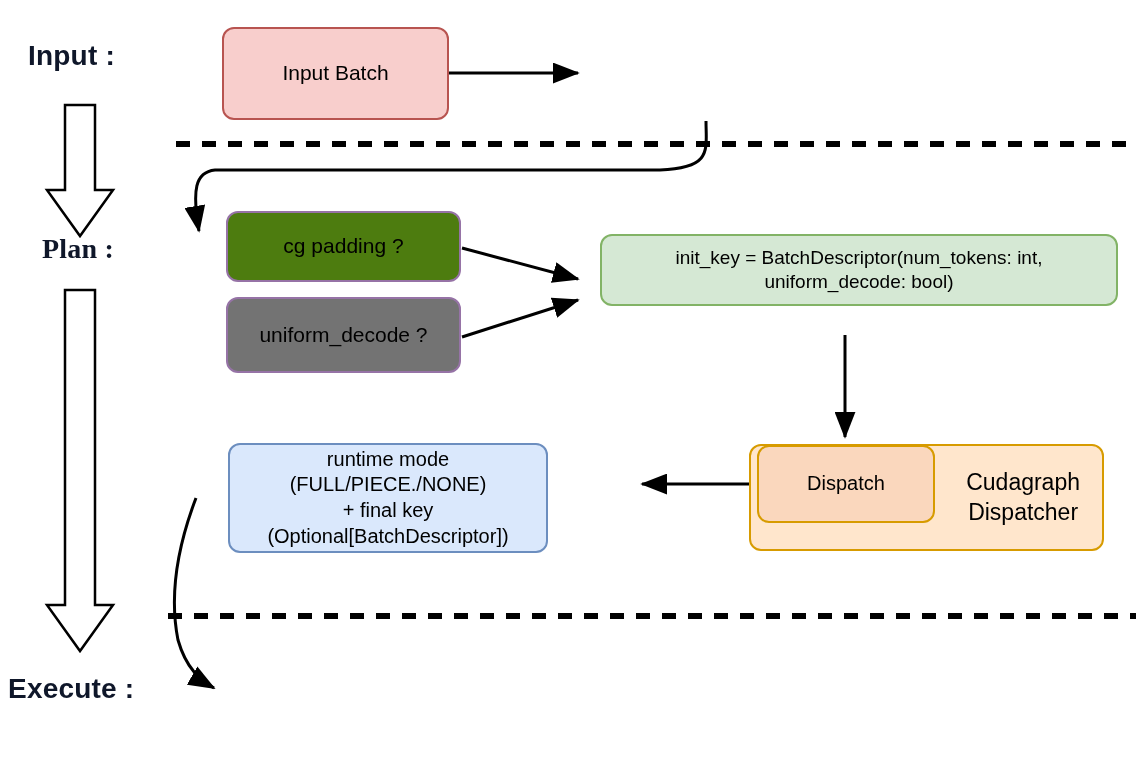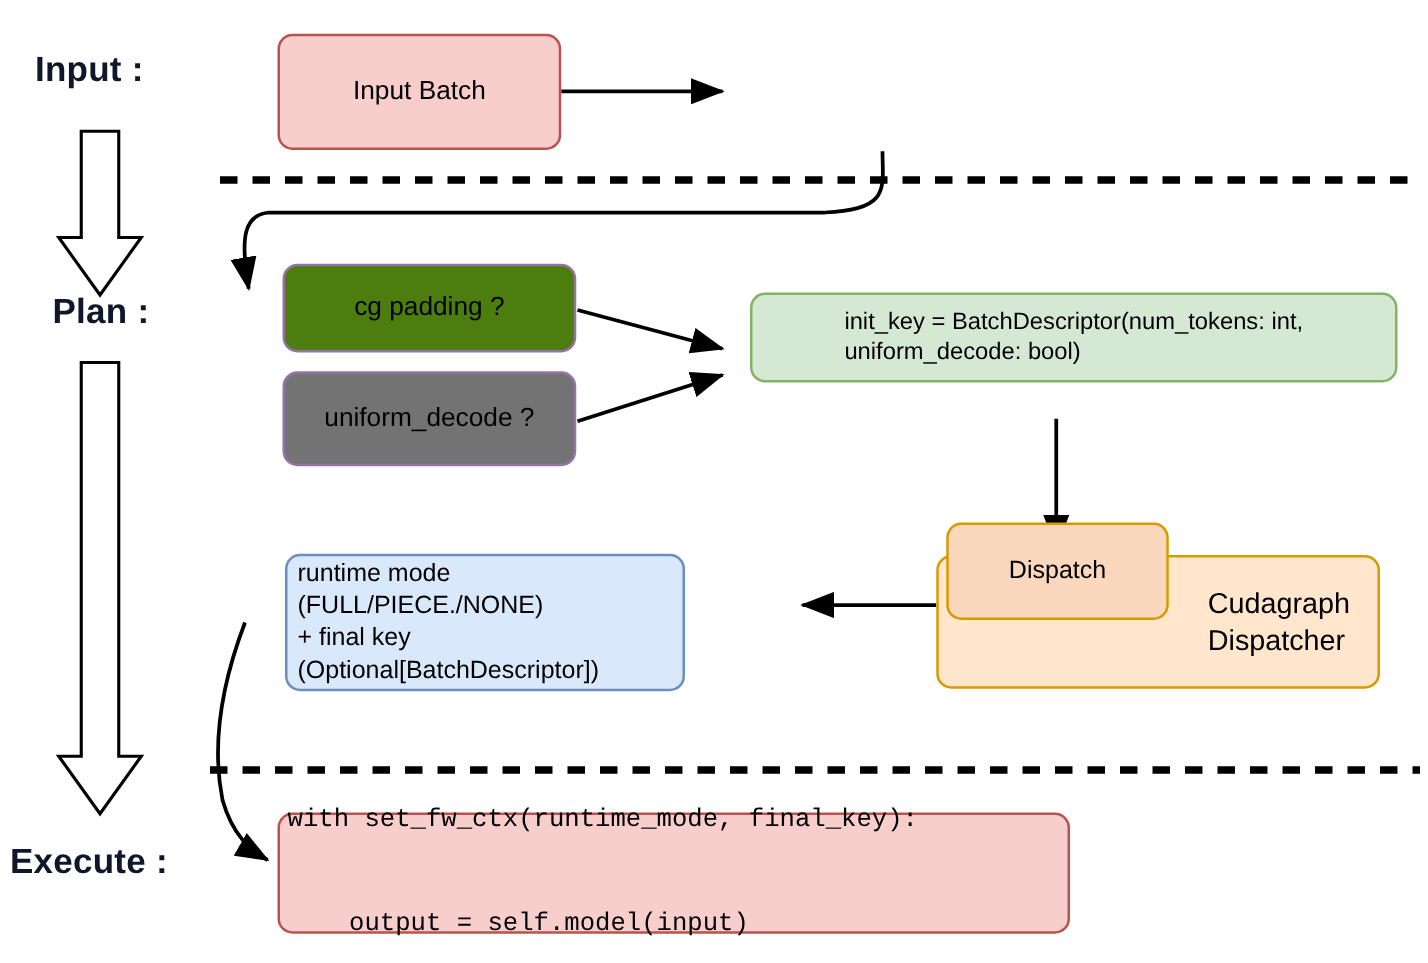--- a/index.html
+++ b/index.html
@@ -41,21 +41,21 @@
   
   .node {
     position: absolute;
     box-sizing: border-box;
     border-radius: 12px;
     border-width: 2px;
     border-style: solid;
     display: flex;
     align-items: center;
     justify-content: center;
-    text-align: left;
+    text-align: center;
     color: #000000;
     font-size: 21px;
     line-height: 1.28;
     padding: 2px 8px;
   }
   .node span { display: block; }
 
   .n-input-batch {
     left: 222px; top: 27px; width: 227px; height: 93px;
     background: #F8CECC; border-color: #B85450;
@@ -85,39 +85,39 @@
   }
   .n-cudagraph-dispatcher {
     left: 749px; top: 444px; width: 355px; height: 107px;
     background: #FFE6CC; border-color: #D79B00;
     justify-content: flex-end;
     padding-right: 22px;
     font-size: 23px;
     line-height: 1.3;
   }
   .n-dispatch {
-    left: 757px; top: 418px; width: 178px; height: 78px;
+    left: 757px; top: 445px; width: 178px; height: 78px;
     background: #FAD7BD; border-color: #D79B00;
     font-size: 20px;
     z-index: 3;
   }
   .n-execute-code {
     left: 222px; top: 650px; width: 634px; height: 97px;
     background: #F8CECC; border-color: #B85450;
     font-family: "Liberation Mono", "DejaVu Sans Mono", monospace;
     font-size: 20.5px;
     line-height: 1.35;
     justify-content: flex-start;
     padding-left: 6px;
     white-space: pre;
     text-align: left;
   }
 
   .label-input   { left: 28px;  top: 42px; }
-  .label-plan    { left: 42px;  top: 235px; }
+  .label-plan    { left: 42px;  top: 235px; font-family: Liberation Serif, serif; }
   .label-execute { left: 8px;   top: 675px; }
 </style>
 </head>
 <body>
 
 <div id="canvas">
 
   <svg id="edges" viewBox="0 0 1142 770">
     <defs>
       <marker id="arrowhead" markerWidth="9" markerHeight="7" refX="8.4" refY="3.5" orient="auto" markerUnits="strokeWidth">
@@ -182,20 +182,14 @@
     <div>
       <span>Cudagraph</span>
       <span>Dispatcher</span>
     </div>
   </div>
 
   <div class="node n-dispatch">
     <span>Dispatch</span>
   </div>
 
-  <div class="node n-execute-code">
-    <div>
-      <span>with set_fw_ctx(runtime_mode, final_key):</span>
-      <span>    output = self.model(input)</span>
-    </div>
-  </div>
 
 </div>
 
 </body></html>

